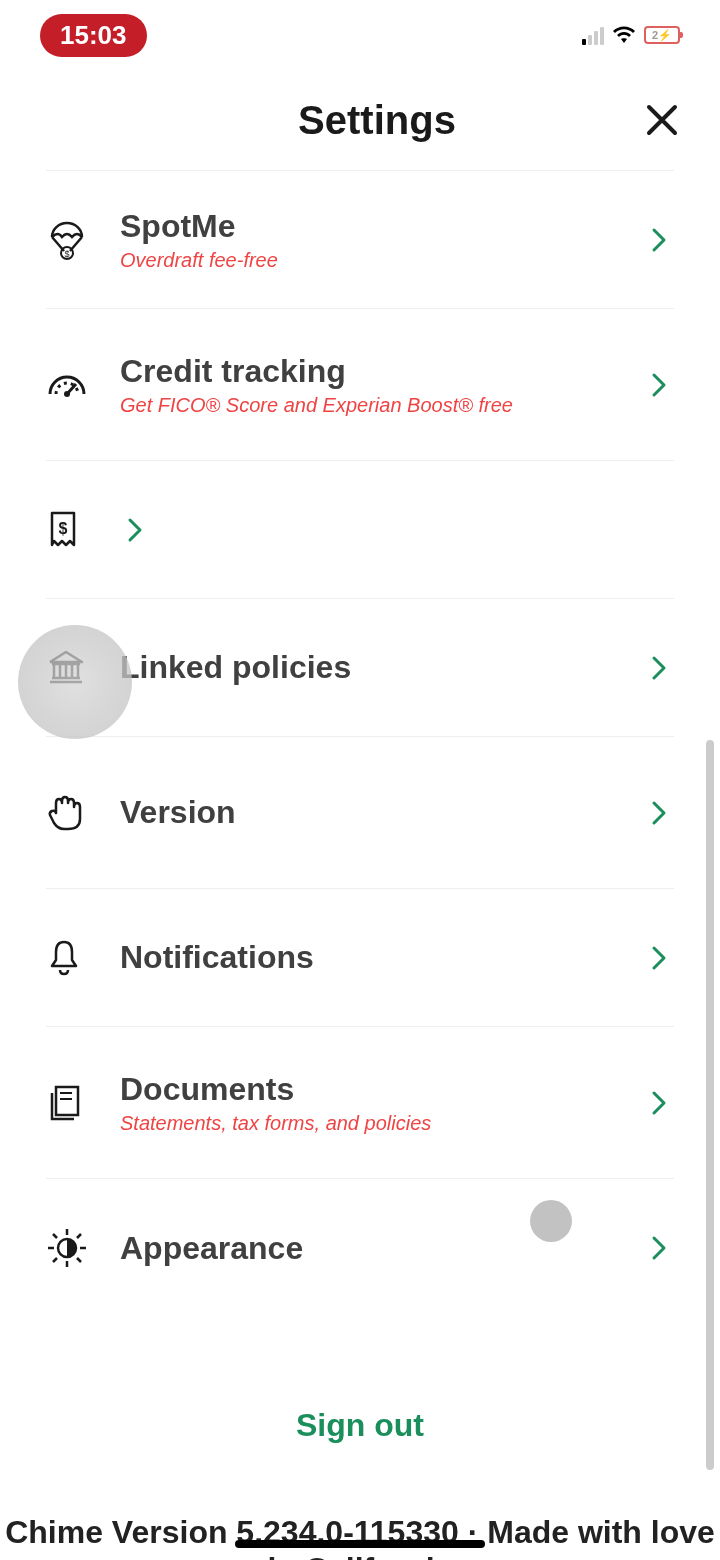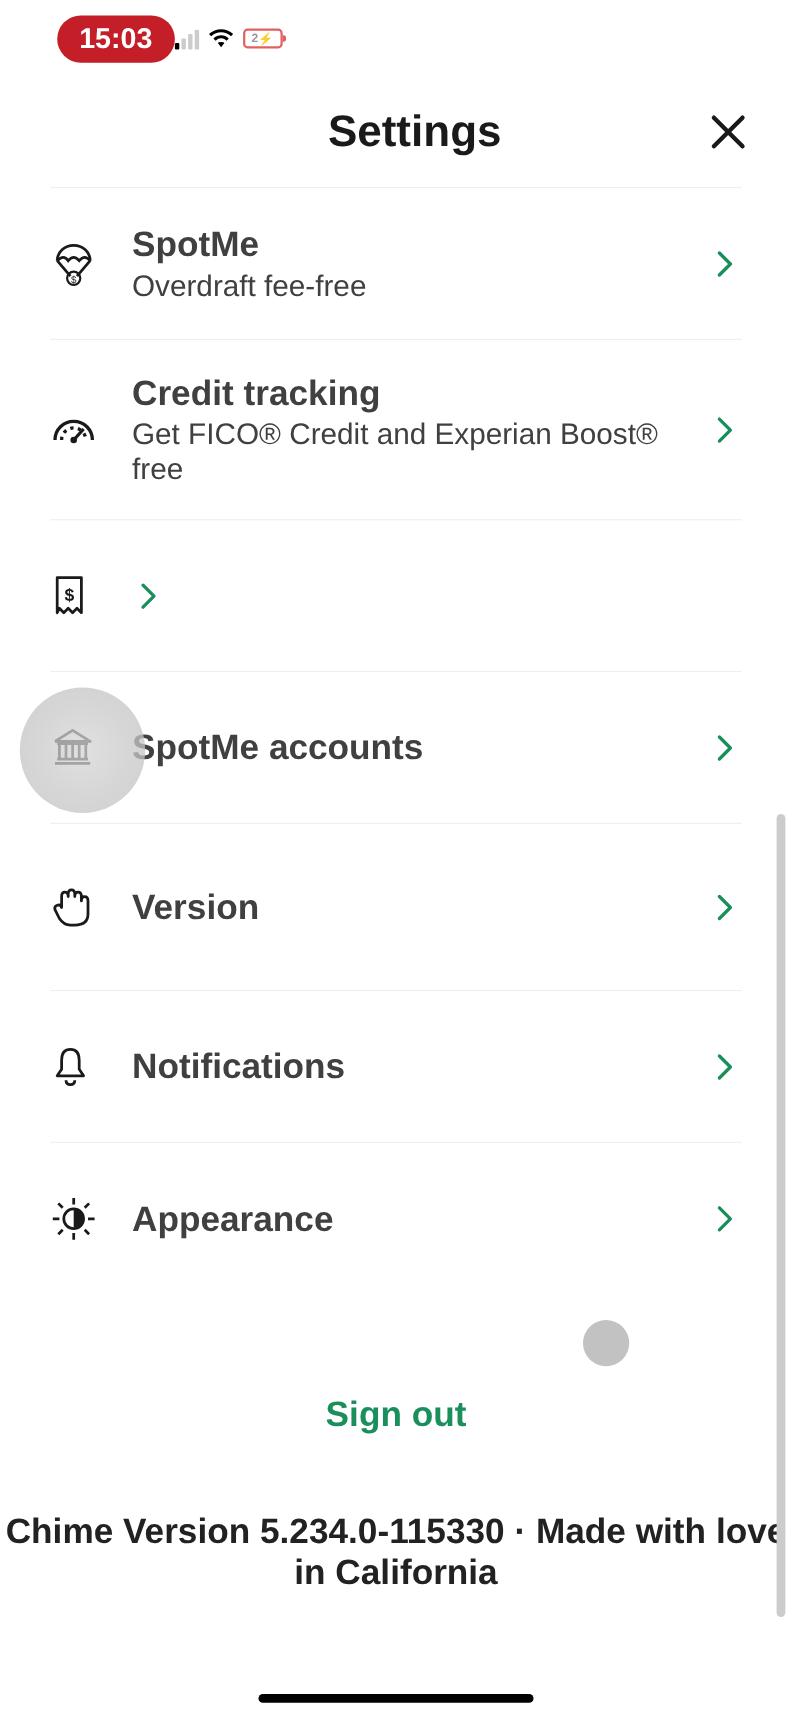--- a/index.html
+++ b/index.html
@@ -8,21 +8,22 @@
       height: 1560px;
       font-family: -apple-system, BlinkMacSystemFont, 'Segoe UI', sans-serif;
       background: #fff;
       position: relative;
       overflow: hidden;
     }
     .status-bar {
       height: 70px;
       display: flex;
       align-items: center;
-      padding: 0 52px;
+      justify-content: space-between;
+      padding: 0 40px;
     }
     .time-pill {
       background: #c41e28;
       color: #fff;
       font-weight: 600;
       font-size: 26px;
       padding: 6px 20px;
       border-radius: 22px;
     }
     .status-icons {
@@ -116,22 +117,23 @@
       display: flex;
       flex-direction: column;
       gap: 4px;
     }
     .row-title {
       font-size: 32px;
       font-weight: 600;
       color: #404040;
     }
     .row-sub {
-      font-size: 27px;
-      color: #404040;
+      font-size: 20px;
+      color: #ef4444;
+      font-style: italic;
     }
     .chevron {
       width: 30px;
       display: flex;
       align-items: center;
       justify-content: center;
     }
     .signout {
       text-align: center;
       margin-top: 90px;
@@ -245,21 +247,21 @@
     <div class="row-icon">
       <svg width="42" height="30" viewBox="0 0 42 30">
           <path d="M4 24 A17 17 0 0 1 38 24" fill="none" stroke="#1a1a1a" stroke-width="3"></path>
           <path d="M10 24 A11 11 0 0 1 32 24" fill="none" stroke="#1a1a1a" stroke-width="3" stroke-dasharray="3 4"></path>
           <circle cx="21" cy="24" r="3" fill="#1a1a1a"></circle>
           <line x1="21" y1="24" x2="30" y2="14" stroke="#1a1a1a" stroke-width="3"></line>
         </svg>
     </div>
     <div class="row-text">
       <div class="row-title">Credit tracking</div>
-      <div class="row-sub">Get FICO® Credit and Experian Boost® free</div>
+      <div class="row-sub">Get FICO® Score and Experian Boost® free</div>
     </div>
     <div class="chevron">
         <svg width="16" height="26" viewBox="0 0 16 26">
           <path d="M3 3 L13 13 L3 23" fill="none" stroke="#1a8f5c" stroke-width="3" stroke-linecap="round" stroke-linejoin="round"></path>
         </svg>
       </div>
   </div>
 
   <div class="row">
     <div class="row-icon">
@@ -275,21 +277,21 @@
       </div>
   </div>
 
   <div class="row">
     <div class="row-icon">
       <svg width="40" height="40" viewBox="0 0 40 40">
           <path d="M4 14 L20 4 L36 14 L4 14 M6 16 L34 16 M8 16 L8 30 M14 16 L14 30 M20 16 L20 30 M26 16 L26 30 M32 16 L32 30 M6 30 L34 30 M4 34 L36 34" fill="none" stroke="#1a1a1a" stroke-width="2.5" stroke-linejoin="round"></path>
         </svg>
     </div>
     <div class="row-text">
-      <div class="row-title">SpotMe accounts</div>
+      <div class="row-title">Linked policies</div>
     </div>
     <div class="chevron">
         <svg width="16" height="26" viewBox="0 0 16 26">
           <path d="M3 3 L13 13 L3 23" fill="none" stroke="#1a8f5c" stroke-width="3" stroke-linecap="round" stroke-linejoin="round"></path>
         </svg>
       </div>
   </div>
 
   <div class="row tall">
     <div class="row-icon">
@@ -316,20 +318,39 @@
     <div class="row-text">
       <div class="row-title">Notifications</div>
     </div>
     <div class="chevron">
         <svg width="16" height="26" viewBox="0 0 16 26">
           <path d="M3 3 L13 13 L3 23" fill="none" stroke="#1a8f5c" stroke-width="3" stroke-linecap="round" stroke-linejoin="round"></path>
         </svg>
       </div>
   </div>
 
+  <div class="row tall">
+    <div class="row-icon">
+      <svg width="38" height="40" viewBox="0 0 38 40">
+          <rect x="10" y="4" width="22" height="28" fill="none" stroke="#1a1a1a" stroke-width="2.5"></rect>
+          <path d="M6 10 L6 36 L28 36" fill="none" stroke="#1a1a1a" stroke-width="2.5"></path>
+          <line x1="14" y1="10" x2="26" y2="10" stroke="#1a1a1a" stroke-width="2"></line>
+          <line x1="14" y1="16" x2="26" y2="16" stroke="#1a1a1a" stroke-width="2"></line>
+        </svg>
+    </div>
+    <div class="row-text">
+      <div class="row-title">Documents</div>
+      <div class="row-sub">Statements, tax forms, and policies</div>
+    </div>
+    <div class="chevron">
+        <svg width="16" height="26" viewBox="0 0 16 26">
+          <path d="M3 3 L13 13 L3 23" fill="none" stroke="#1a8f5c" stroke-width="3" stroke-linecap="round" stroke-linejoin="round"></path>
+        </svg>
+      </div>
+  </div>
 
   <div class="row" style="border-bottom:none;justify-content:flex-end;">
     <div class="row-icon">
       <svg width="42" height="42" viewBox="0 0 42 42">
           <circle cx="21" cy="21" r="9" fill="none" stroke="#1a1a1a" stroke-width="2.5"></circle>
           <path d="M21 12 A9 9 0 0 1 21 30 Z" fill="#1a1a1a"></path>
           <g stroke="#1a1a1a" stroke-width="2.5">
             <line x1="21" y1="2" x2="21" y2="8"></line>
             <line x1="21" y1="34" x2="21" y2="40"></line>
             <line x1="2" y1="21" x2="8" y2="21"></line>

